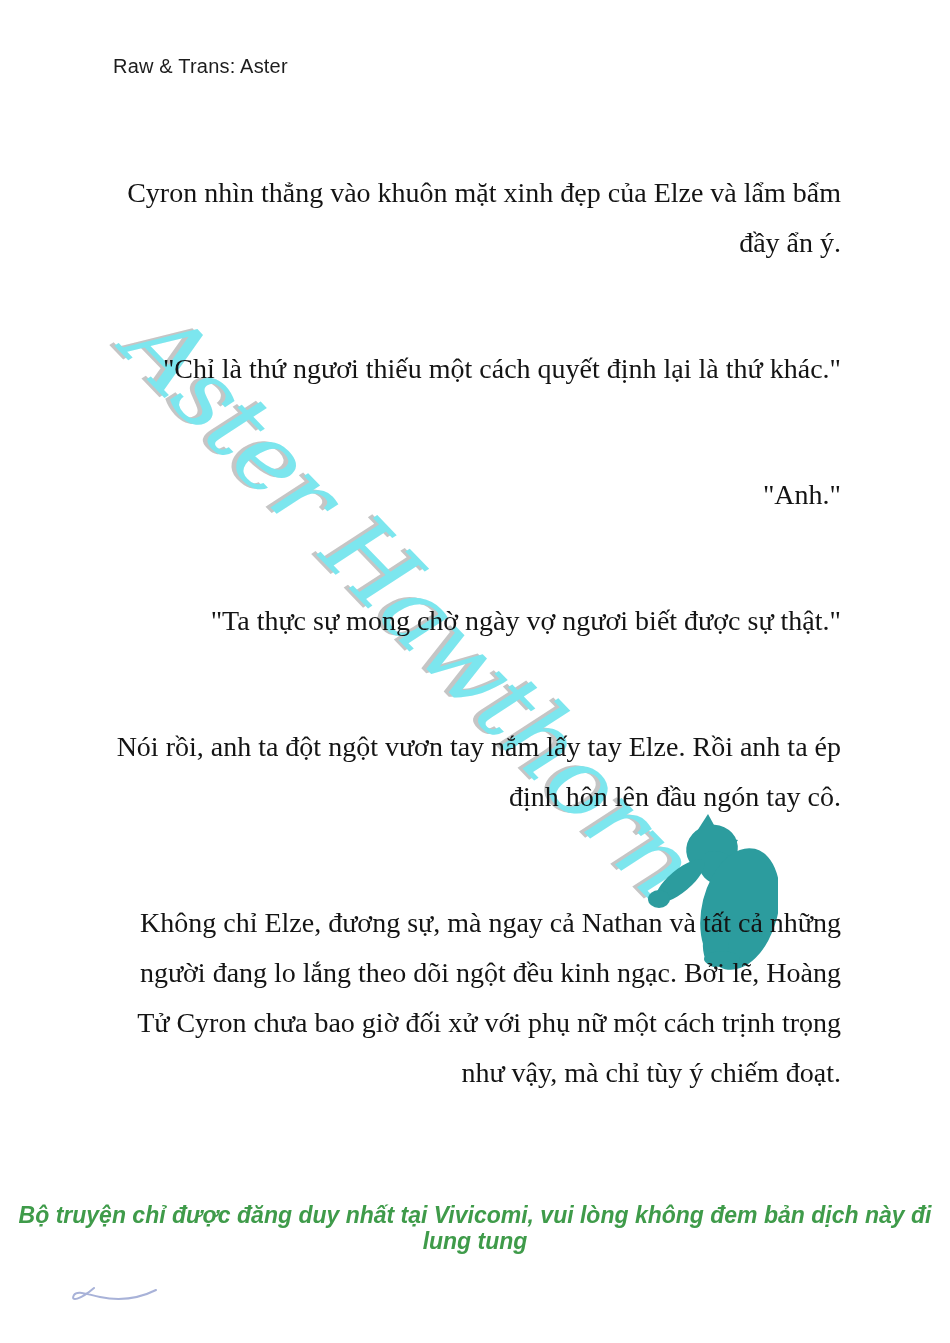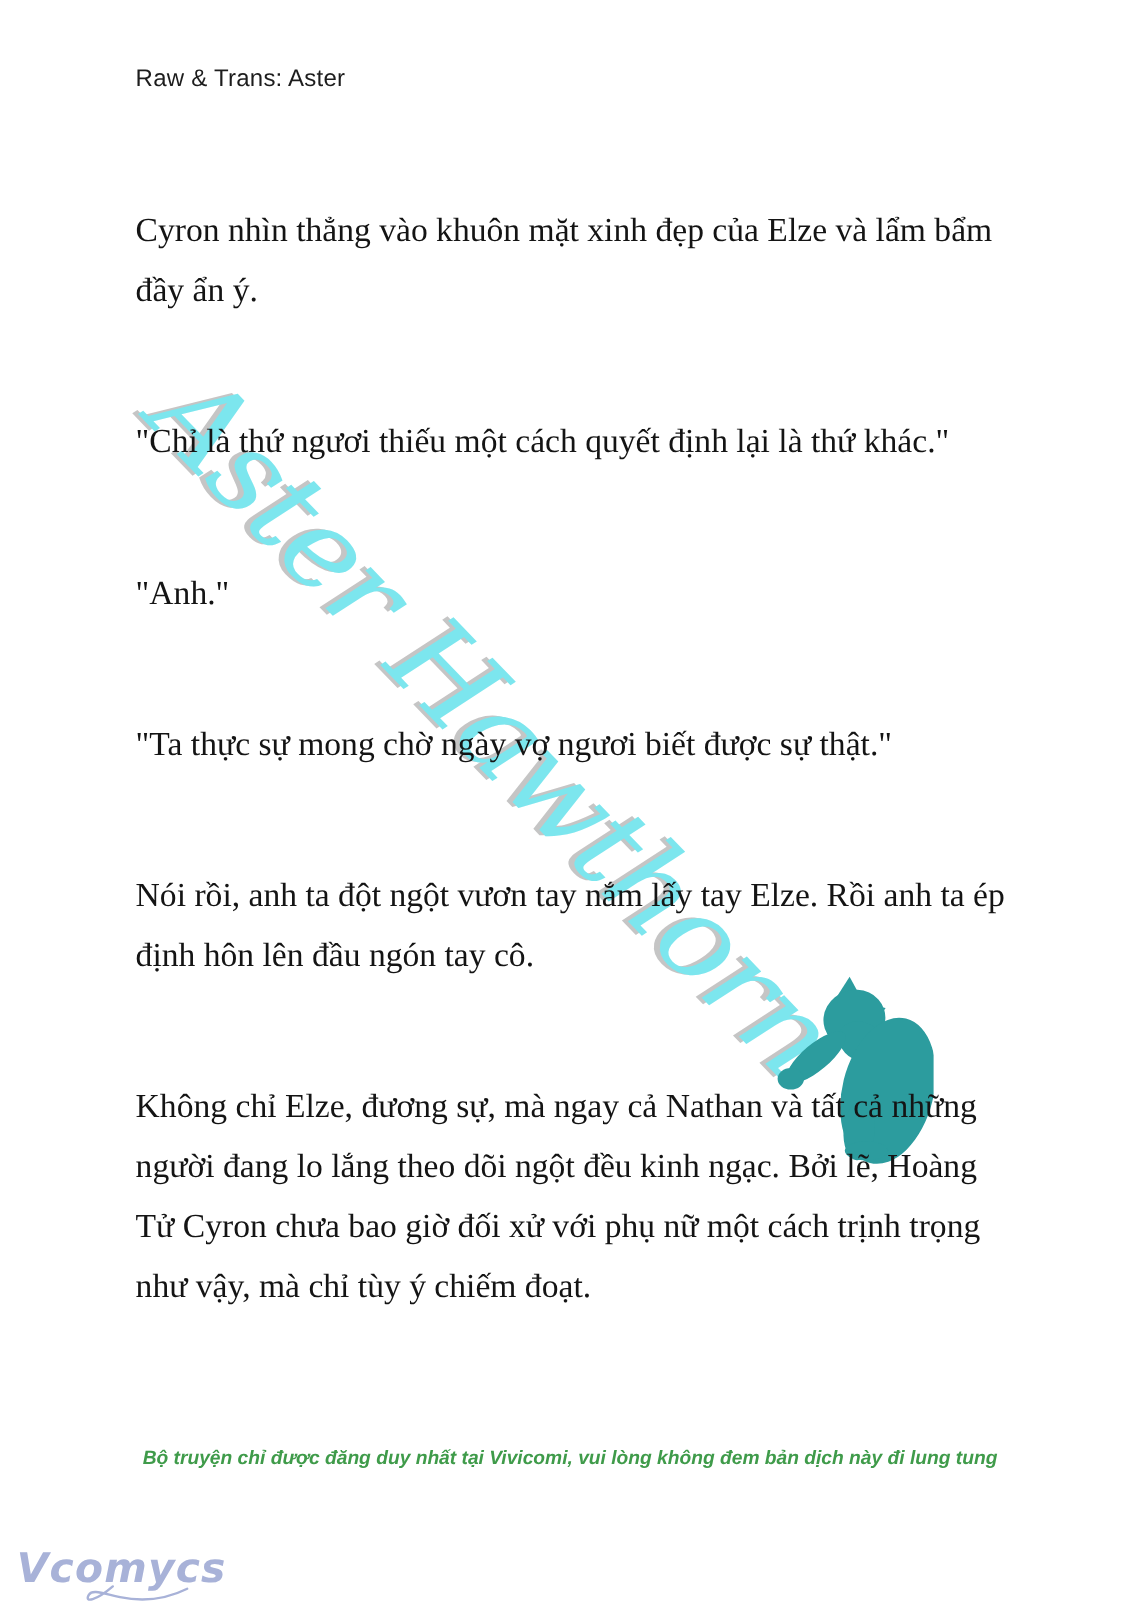--- a/index.html
+++ b/index.html
@@ -30,21 +30,21 @@
     left: 113px;
     top: 168px;
     width: 728px;
     z-index: 3;
   }
   .content p {
     margin: 0 0 76px 0;
     font-size: 28px;
     line-height: 50px;
     color: #141414;
-    text-align: left;
+    text-align: right;
   }
 
   
   .watermark-text {
     position: absolute;
     left: 185px;
     top: 288px;
     transform: rotate(46deg);
     transform-origin: 0 0;
     font-family: "DejaVu Serif", serif;
@@ -70,21 +70,21 @@
   
   .footer {
     position: absolute;
     left: 0;
     top: 1203px;
     width: 950px;
     text-align: center;
     font-family: "Liberation Sans", sans-serif;
     font-weight: bold;
     font-style: italic;
-    font-size: 16px;
+    font-size: 23px;
     line-height: 25.5px;
     z-index: 3;
   }
 
   
   .logo {
     position: absolute;
     left: 14px;
     top: 1290px;
     z-index: 3;
@@ -141,19 +141,18 @@
     <p>"Ta thực sự mong chờ ngày vợ ngươi biết được sự thật."</p>
     <p>Nói rồi, anh ta đột ngột vươn tay nắm lấy tay Elze. Rồi anh ta ép định hôn lên đầu ngón tay cô.</p>
     <p>Không chỉ Elze, đương sự, mà ngay cả Nathan và tất cả những người đang lo lắng theo dõi ngột đều kinh ngạc. Bởi lẽ, Hoàng Tử Cyron chưa bao giờ đối xử với phụ nữ một cách trịnh trọng như vậy, mà chỉ tùy ý chiếm đoạt.</p>
   </div>
 
   <div class="footer">
     <div style="color: rgb(63, 155, 74);">Bộ truyện chỉ được đăng duy nhất tại Vivicomi, vui lòng không đem bản dịch này đi lung tung</div>
   </div>
 
   <div class="logo">
-    <span class="logo-text" style="color: rgb(168, 178, 216);">Vcomycs</span>
     <svg class="logo-flourish" width="120" height="18" viewBox="0 0 120 18" aria-hidden="true">
       <path d="M54,2 C40,14 30,16 34,9 C37,4 46,8 60,11 C80,15 100,12 116,4" fill="none" stroke="#a8b2d8" stroke-width="2" stroke-linecap="round"></path>
     </svg>
   </div>
 
 </div>
 
 </body></html>

